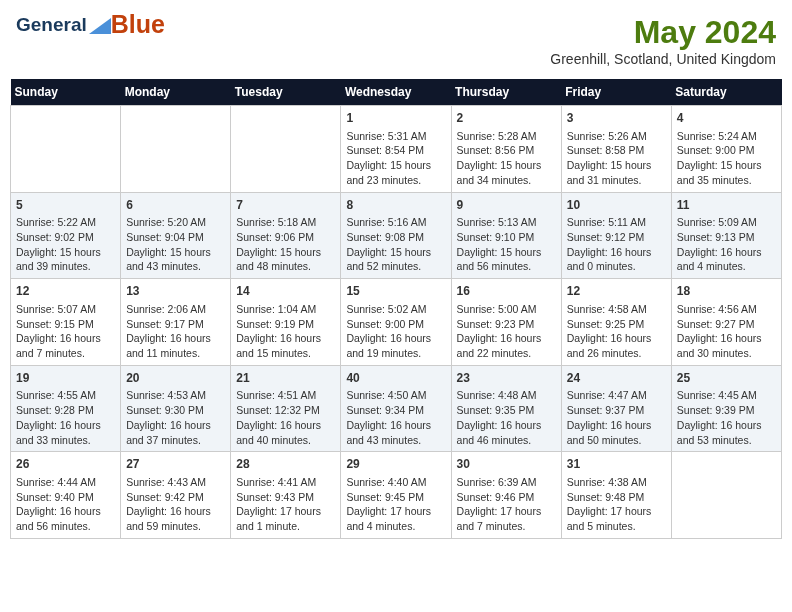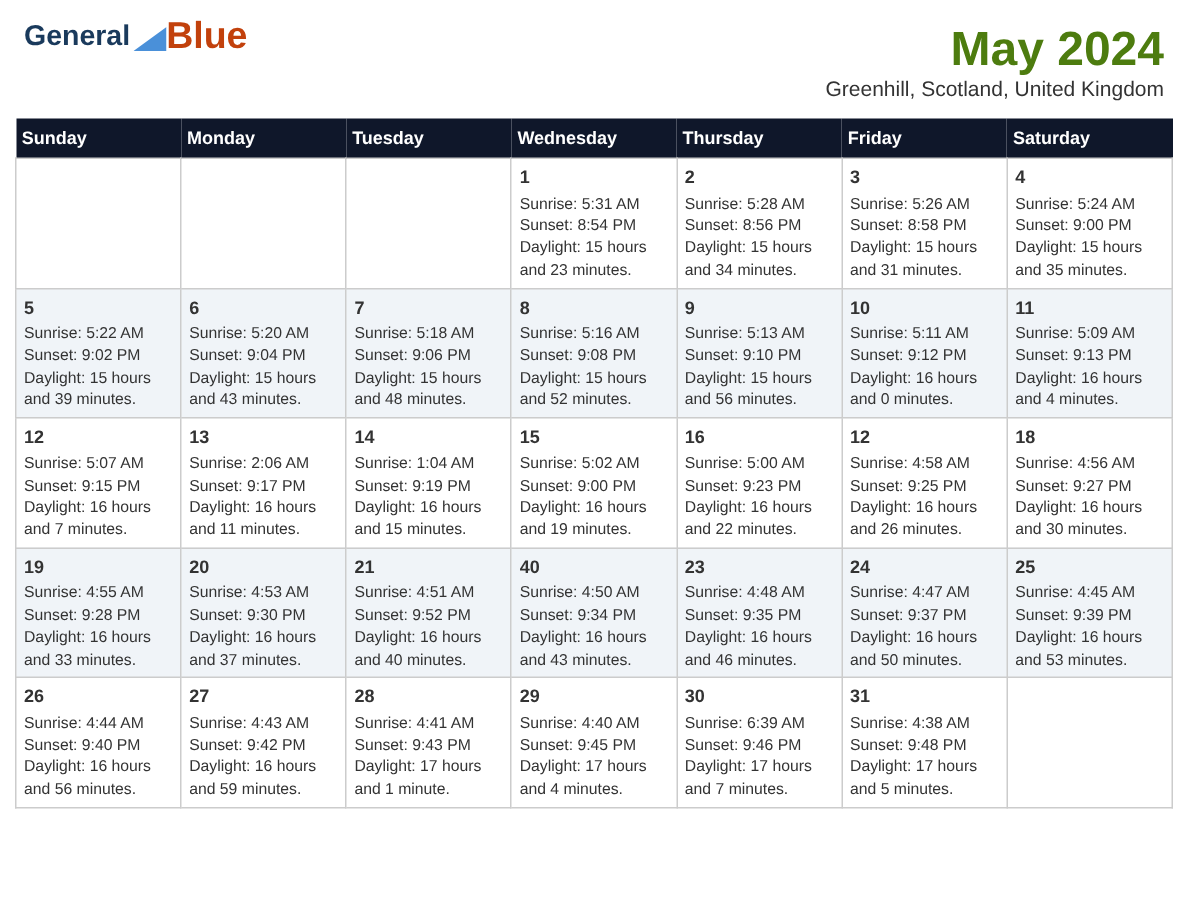--- a/index.html
+++ b/index.html
@@ -251,21 +251,21 @@
         <td>
           <span class="day-number">20</span>
           <div>Sunrise: 4:53 AM</div>
           <div>Sunset: 9:30 PM</div>
           <div>Daylight: 16 hours</div>
           <div>and 37 minutes.</div>
         </td>
         <td>
           <span class="day-number">21</span>
           <div>Sunrise: 4:51 AM</div>
-          <div>Sunset: 9:52 PM</div>
+          <div>Sunset: 12:32 PM</div>
           <div>Daylight: 16 hours</div>
           <div>and 40 minutes.</div>
         </td>
         <td>
           <span class="day-number">40</span>
           <div>Sunrise: 4:50 AM</div>
           <div>Sunset: 9:34 PM</div>
           <div>Daylight: 16 hours</div>
           <div>and 43 minutes.</div>
         </td>

